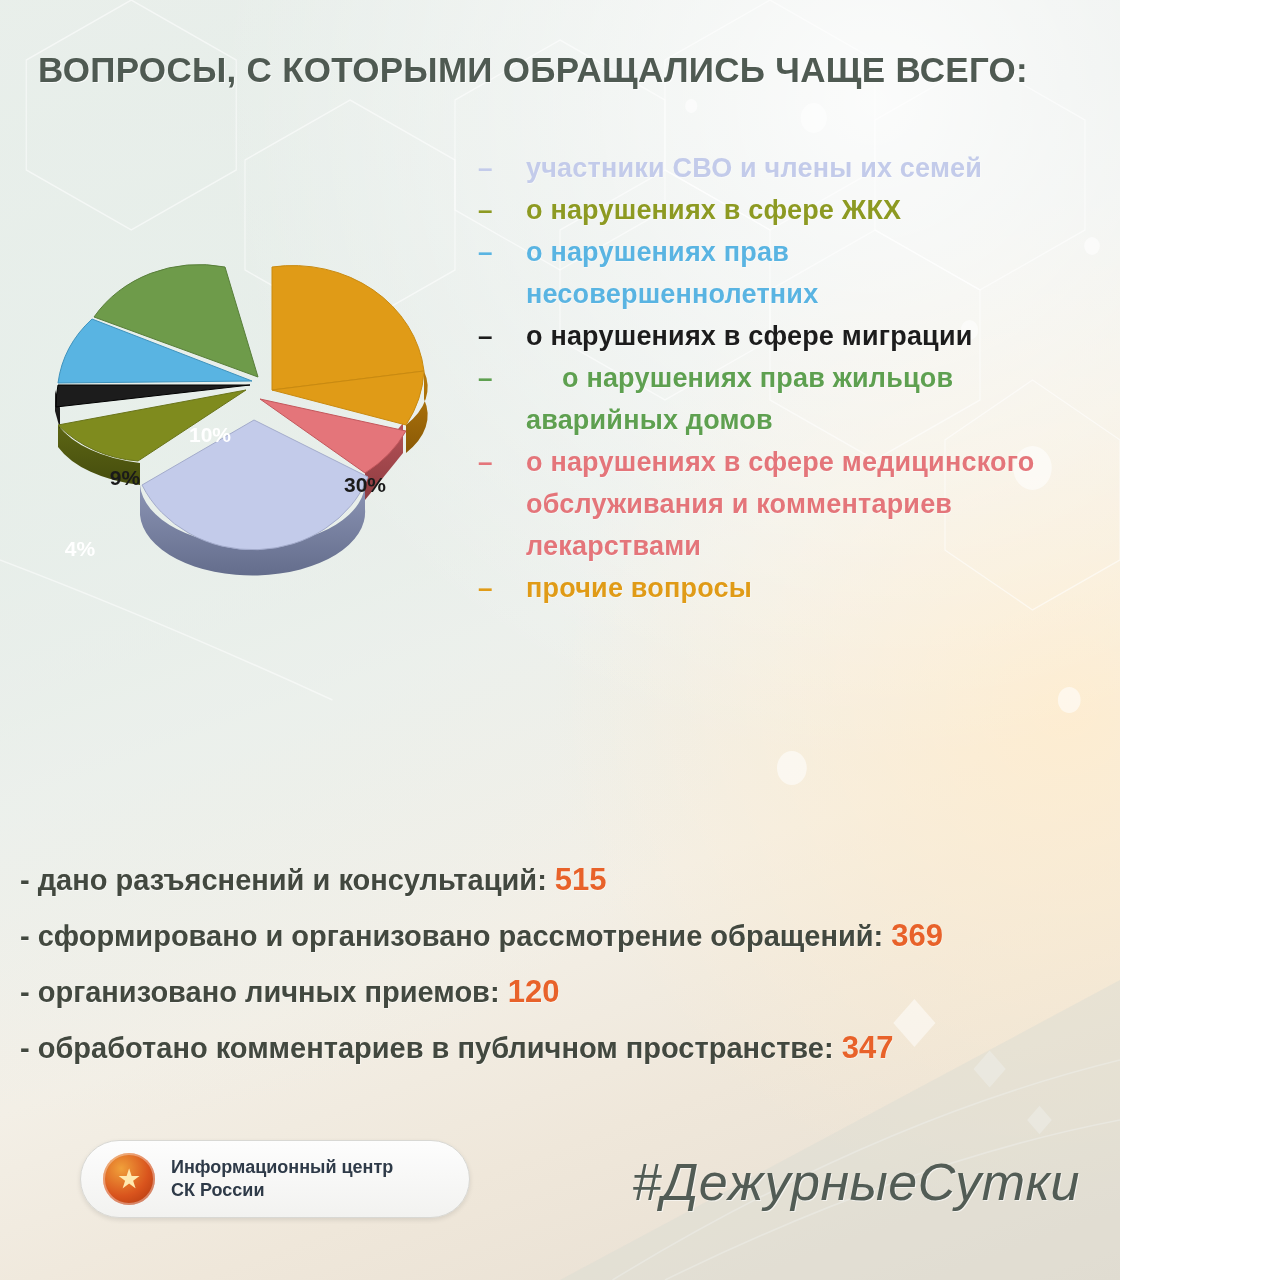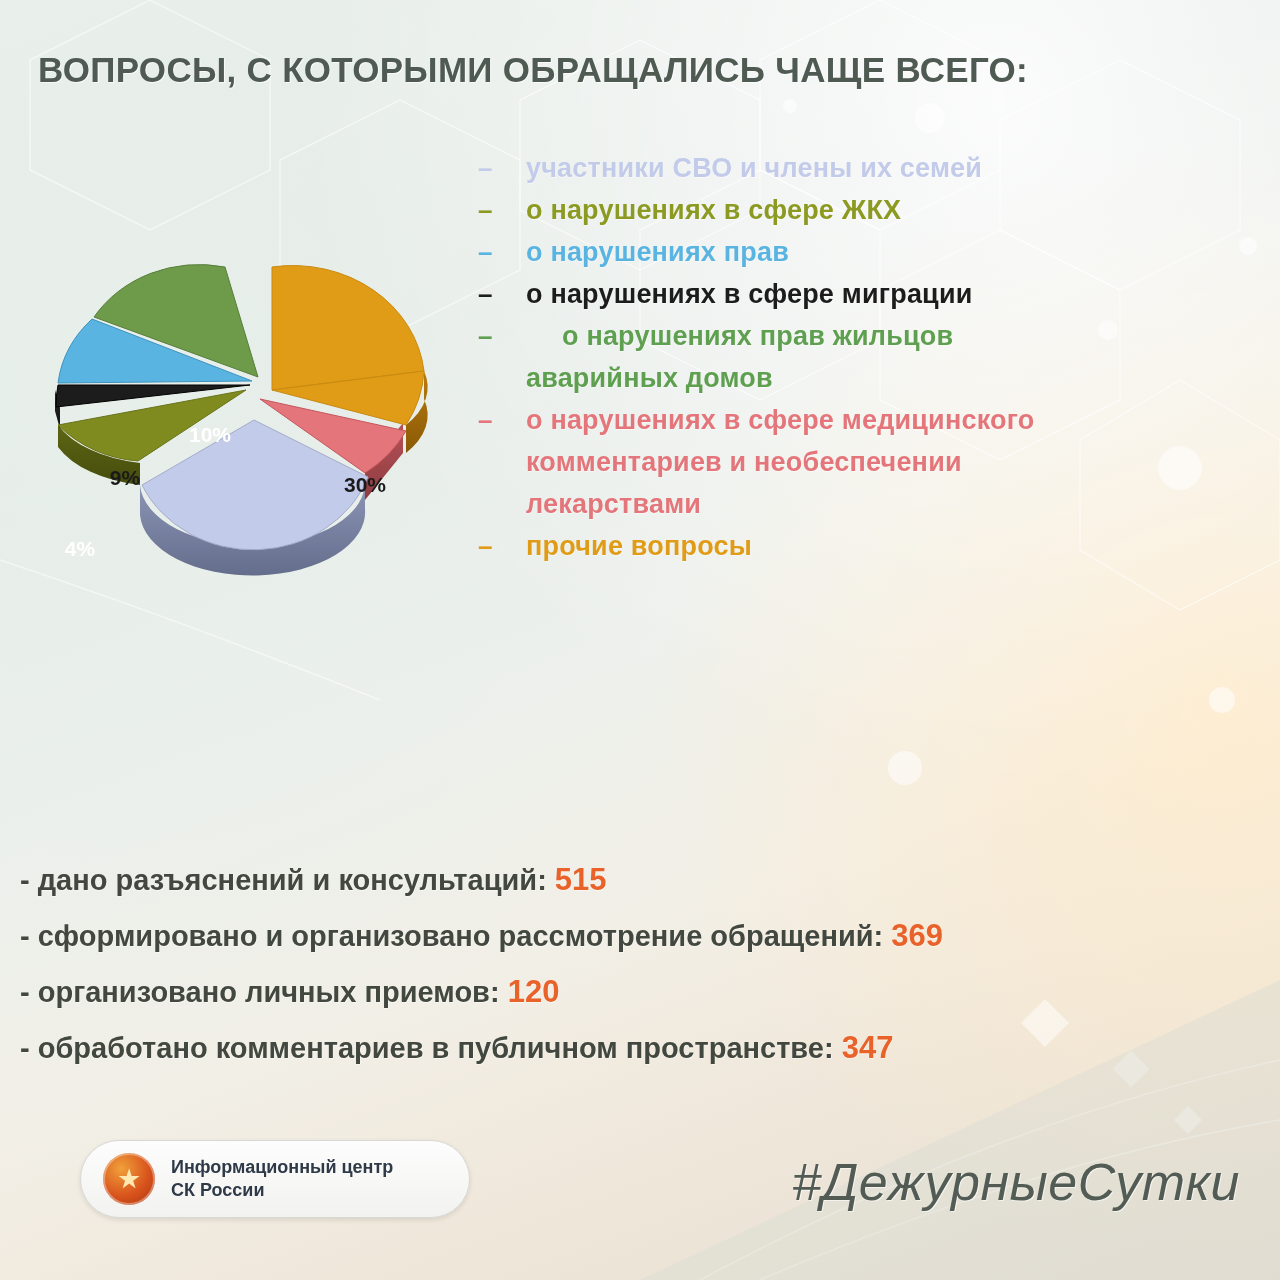--- a/index.html
+++ b/index.html
@@ -7,21 +7,21 @@
     padding: 0;
   }
   body {
     width: 1280px;
     height: 1280px;
     font-family: "Liberation Sans", sans-serif;
     overflow: hidden;
   }
   .poster {
     position: relative;
-    width: 1280px;
+    width: 1120px;
     height: 1280px;
     background:
       radial-gradient(circle at 78% 8%, rgba(255,255,255,0.85) 0%, rgba(255,255,255,0) 45%),
       radial-gradient(circle at 95% 55%, rgba(255,236,205,0.85) 0%, rgba(255,255,255,0) 40%),
       radial-gradient(circle at 10% 30%, rgba(232,240,235,0.9) 0%, rgba(255,255,255,0) 55%),
       linear-gradient(160deg, #e9eeea 0%, #e4e9e6 28%, #eef0ec 48%, #f3efe6 66%, #efe7da 80%, #e6ddd0 100%);
     overflow: hidden;
   }
   
   .bg-deco {
@@ -297,20 +297,24 @@
     <div class="legend-row">
       <div class="legend-dash" style="color:#8d9a22;">–</div>
       <div class="legend-text" style="color:#8d9a22;">о нарушениях в сфере ЖКХ</div>
     </div>
 
     <div class="legend-row">
       <div class="legend-dash" style="color:#59b4e2;">–</div>
       <div class="legend-text" style="color:#59b4e2;">о нарушениях прав</div>
     </div>
 
+    <div class="legend-row">
+      <div class="legend-dash"></div>
+      <div class="legend-text" style="color:#59b4e2;">несовершеннолетних</div>
+    </div>
 
     <div class="legend-row">
       <div class="legend-dash" style="color:#1c1c1c;">–</div>
       <div class="legend-text" style="color:#1c1c1c;">о нарушениях в сфере миграции</div>
     </div>
 
     <div class="legend-row">
       <div class="legend-dash" style="color:#5ea050;">–</div>
       <div class="legend-text" style="color:#5ea050;margin-left:36px;">о нарушениях прав жильцов</div>
     </div>
@@ -320,21 +324,21 @@
       <div class="legend-text" style="color:#5ea050;"> аварийных домов</div>
     </div>
 
     <div class="legend-row">
       <div class="legend-dash" style="color:#e4757a;">–</div>
       <div class="legend-text" style="color:#e4757a;">о нарушениях в сфере медицинского</div>
     </div>
 
     <div class="legend-row">
       <div class="legend-dash"></div>
-      <div class="legend-text" style="color:#e4757a;">комментариев и необеспечении</div>
+      <div class="legend-text" style="color:#e4757a;">обслуживания и комментариев</div>
     </div>
 
     <div class="legend-row">
       <div class="legend-dash"></div>
       <div class="legend-text" style="color:#e4757a;">лекарствами</div>
     </div>
 
     <div class="legend-row">
       <div class="legend-dash" style="color:#e09b17;">–</div>
       <div class="legend-text" style="color:#e09b17;">прочие вопросы</div>

